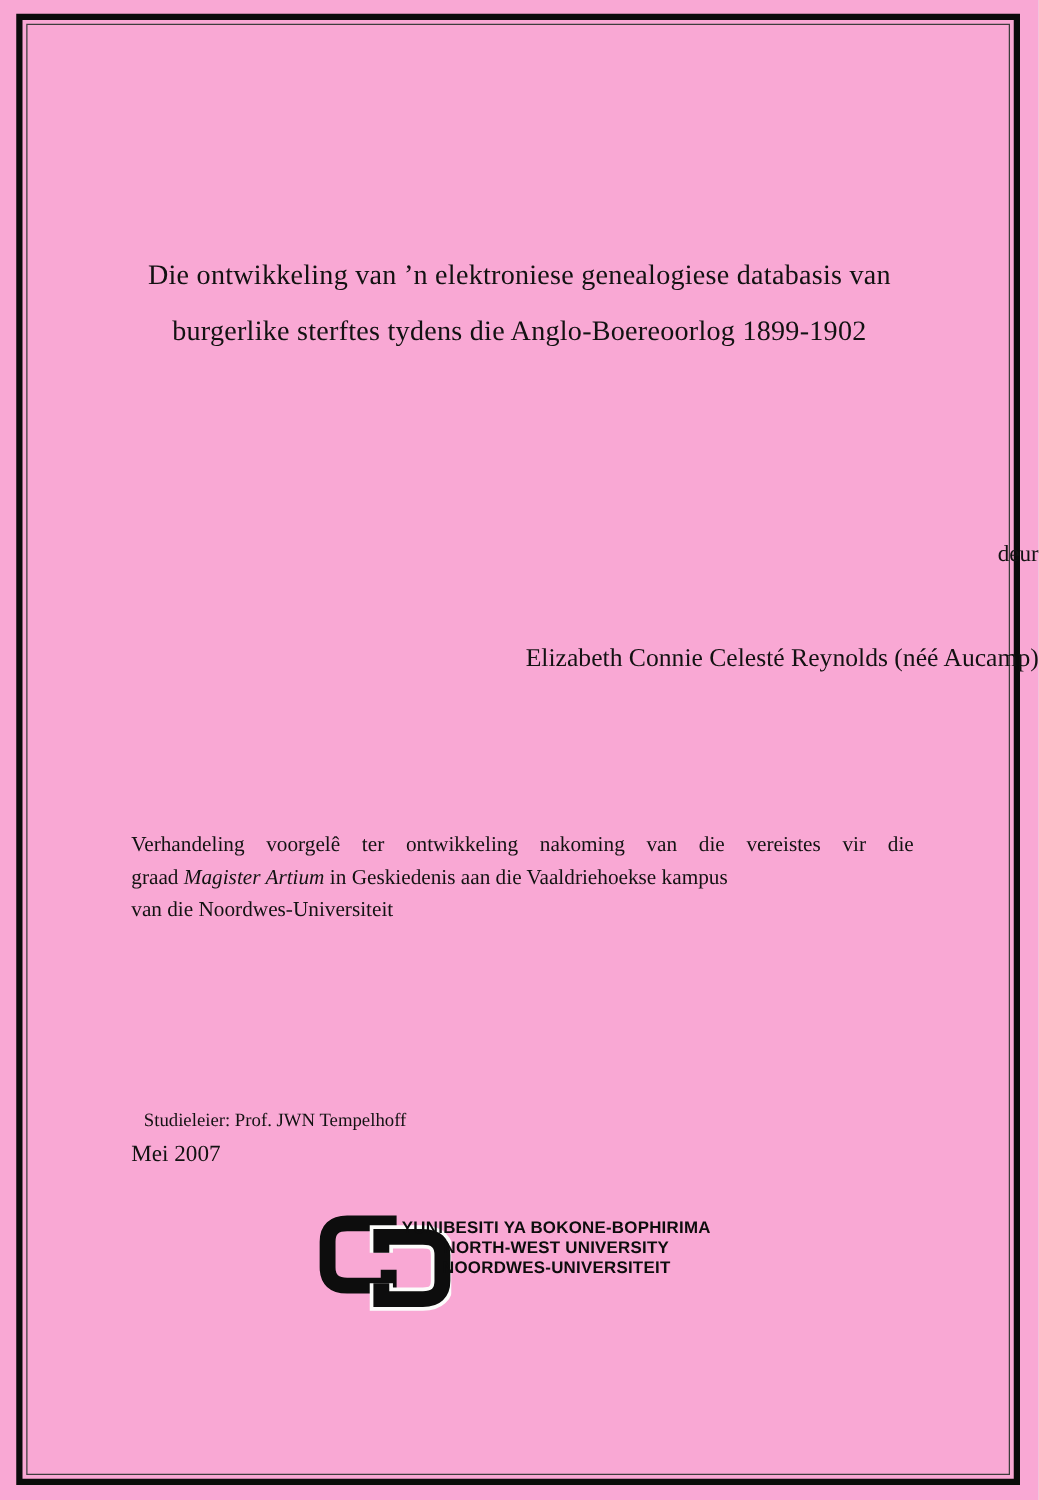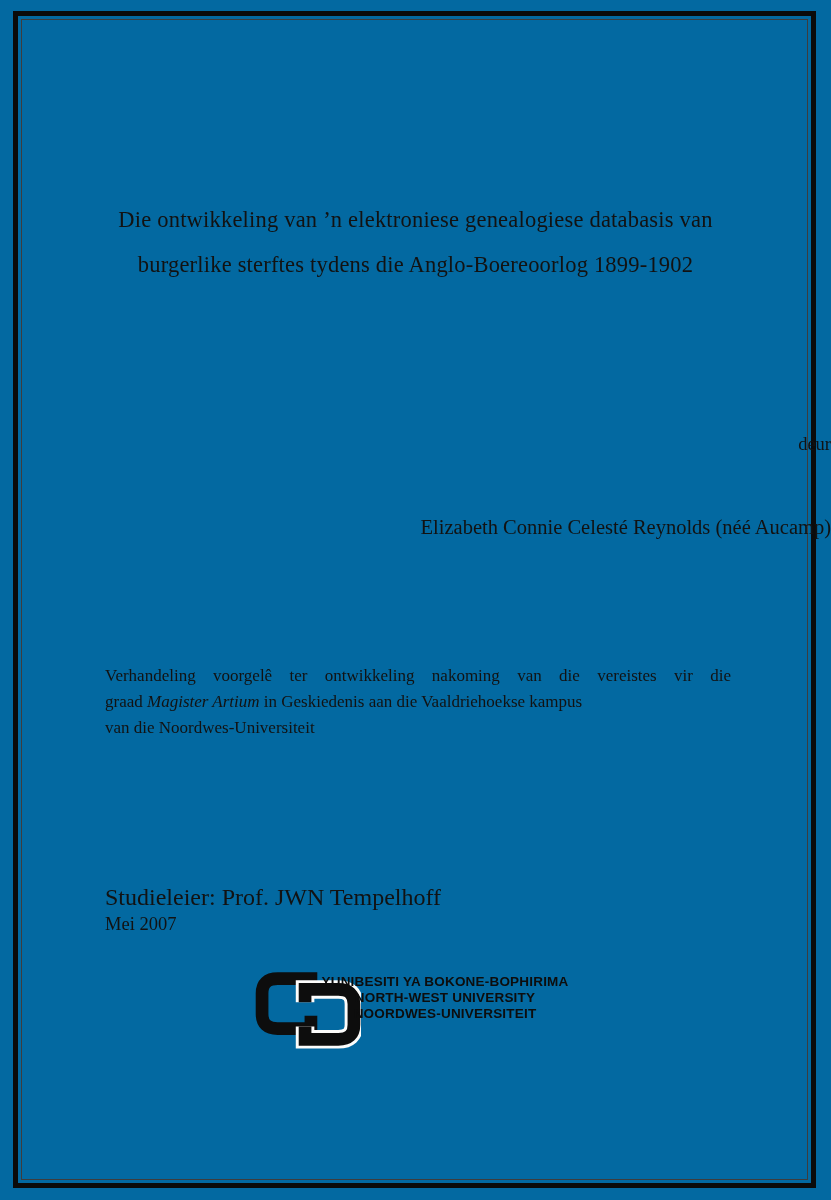--- a/index.html
+++ b/index.html
@@ -2,21 +2,21 @@
 <html><head>
 <meta charset="utf-8">
 <style>
   * { margin: 0; padding: 0; box-sizing: border-box; }
   html, body { background: #e8e8e8; }
   .page {
     position: relative;
     width: 831px;
     height: 1200px;
     margin: 0 auto;
-    background: #0369a1;
+    background: #f9a8d4;
     overflow: hidden;
     font-family: "Liberation Serif", serif;
     color: #121212;
   }
   
   .frame-outer {
     position: absolute;
     top: 11px; left: 13px; right: 15px; bottom: 12px;
     border: 5px solid #0b0b0b;
   }
@@ -51,22 +51,22 @@
     width: 626px;
     font-size: 17px;
     line-height: 26px;
   }
   .decl-line1 {
     text-align: justify;
     text-align-last: justify;
   }
   .supervisor {
     position: absolute;
-    top: 884px; left: 105px;
-    font-size: 24px;
+    top: 884px; left: 115px;
+    font-size: 15px;
     line-height: 27px;
   }
   .date {
     position: absolute;
     top: 911px; left: 105px;
     font-size: 18.5px;
     line-height: 27px;
   }
   .logo {
     position: absolute;

